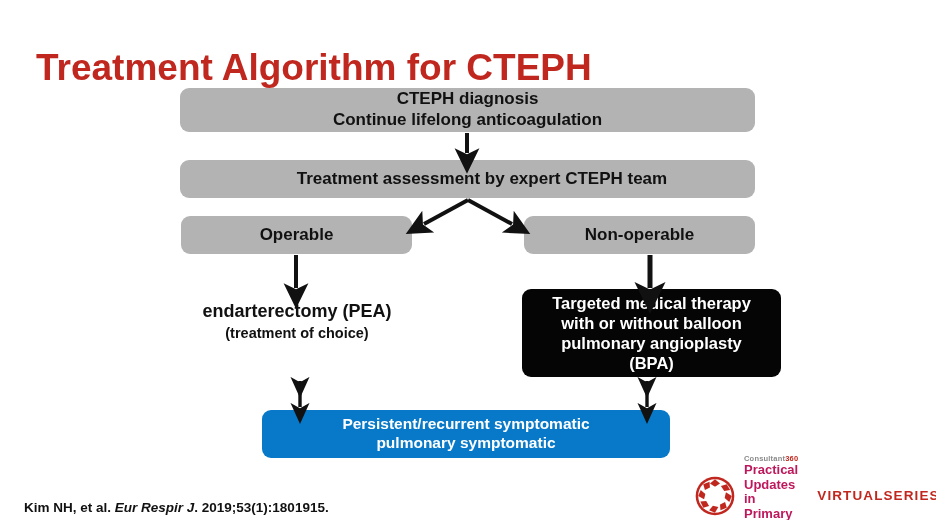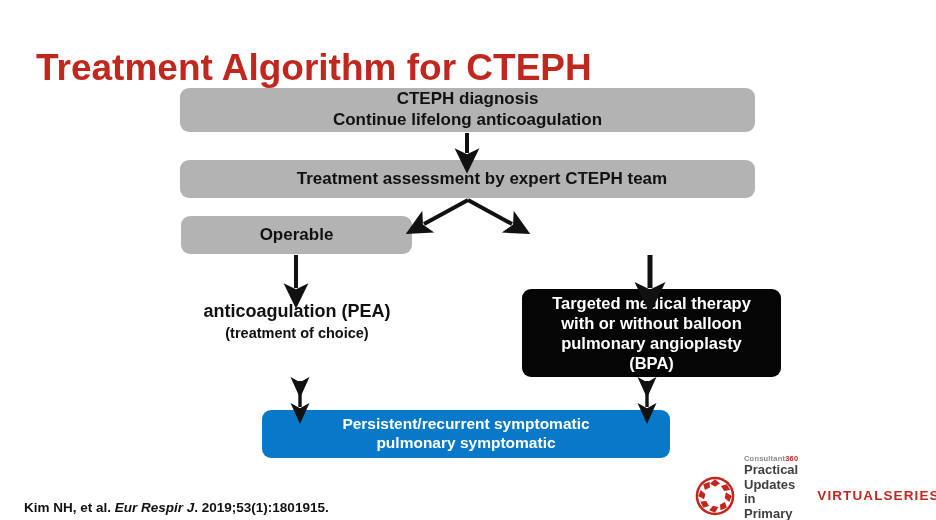--- a/index.html
+++ b/index.html
@@ -150,21 +150,21 @@
     font-size: 7.5px;
     font-weight: bold;
     color: #8a8a8a;
     letter-spacing: .2px;
     line-height: 1.1;
   }
   #logo-brand .sixty { color: #c0281f; }
   #logo-line1, #logo-line2 {
     font-size: 13px;
     font-weight: bold;
-    color: #404040;
+    color: #be185d;
     line-height: 1.12;
   }
   #logo-divider {
     width: 1px;
     height: 34px;
     background: #b9b9b9;
     margin: 0 9px 0 10px;
   }
   #logo-virtual-wrap {
     display: flex;
@@ -193,23 +193,26 @@
   </div>
 
   <div class="flowbox gray" id="box-assessment">
     <div>Treatment assessment by expert CTEPH team</div>
   </div>
 
   <div class="flowbox gray" id="box-operable">
     <div>Operable</div>
   </div>
 
+  <div class="flowbox gray" id="box-nonoperable">
+    <div>Non-operable</div>
+  </div>
 
   <div id="pea-text">
-    <div id="pea-line2">anticoagulation (PEA)</div>
+    <div id="pea-line2">endarterectomy (PEA)</div>
     <div id="pea-line3">(treatment of choice)</div>
   </div>
 
   <div class="flowbox black" id="box-targeted">
     <div>
       <div>Targeted medical therapy</div>
       <div>with or without balloon</div>
       <div>pulmonary angioplasty</div>
       <div>(BPA)</div>
     </div>

